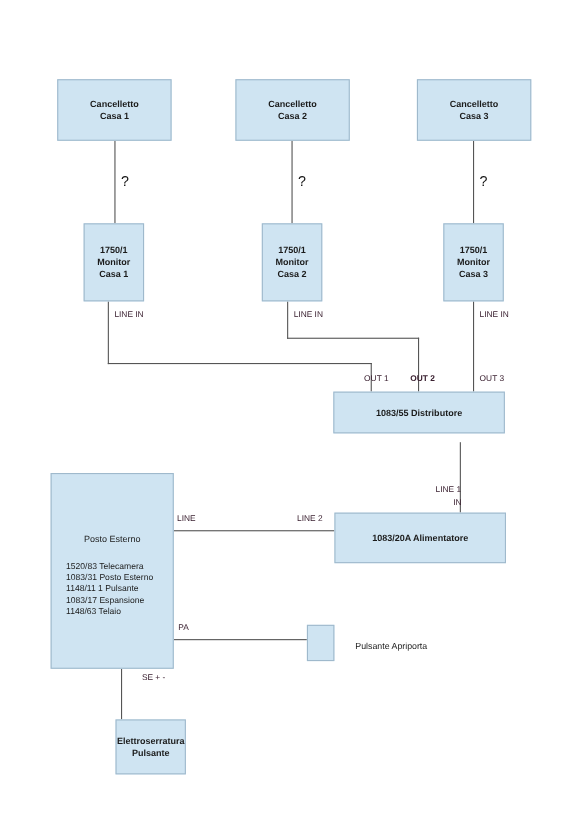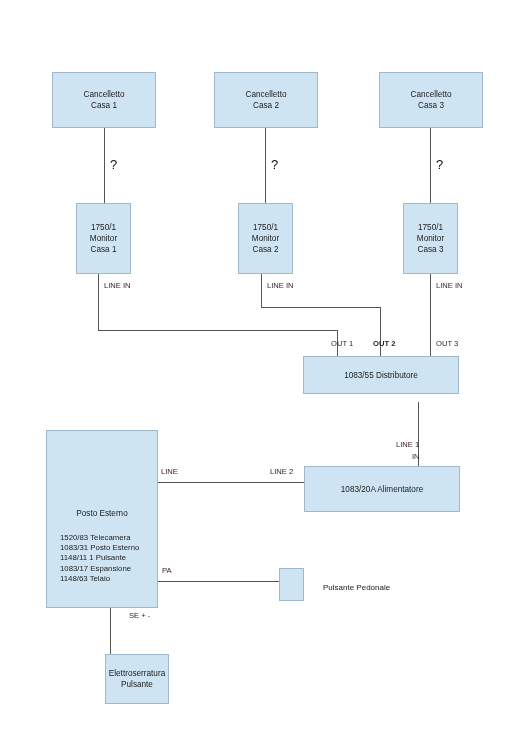--- a/index.html
+++ b/index.html
@@ -30,24 +30,25 @@
     justify-content: center;
     color: #1b1b1b;
     font-size: 8.2px;
     line-height: 11px;
     text-align: center;
     z-index: 3;
   }
   .node .line {
     display: block;
     white-space: pre;
+    font-weight: bold;
   }
   
   .node.posto {
-    justify-content: center;
+    justify-content: flex-start;
     align-items: flex-start;
     padding: 0;
   }
   .posto-title {
     width: 100%;
     text-align: center;
     font-size: 8.2px;
     margin-top: 54px;
   }
   .posto-list {
@@ -195,15 +196,15 @@
   <div class="wlabel" style="left:436px; top:339px;">OUT 3</div>
 
   <div class="wlabel" style="left:412px; top:408px;margin-top:44px;">IN</div>
   <div class="wlabel" style="left:396px; top:440px;">LINE 1</div>
   <div class="wlabel" style="left:270px; top:467px;">LINE 2</div>
   <div class="wlabel" style="left:161px; top:467px;">LINE</div>
 
   <div class="wlabel" style="left:162px; top:566px;">PA</div>
   <div class="wlabel" style="left:129px; top:611px;">SE + -</div>
 
-  <div class="free-label" style="left:323px; top:583px;">Pulsante Pedonale</div>
+  <div class="free-label" style="left:323px; top:583px;">Pulsante Apriporta</div>
 
 </div>
 
 </body></html>

